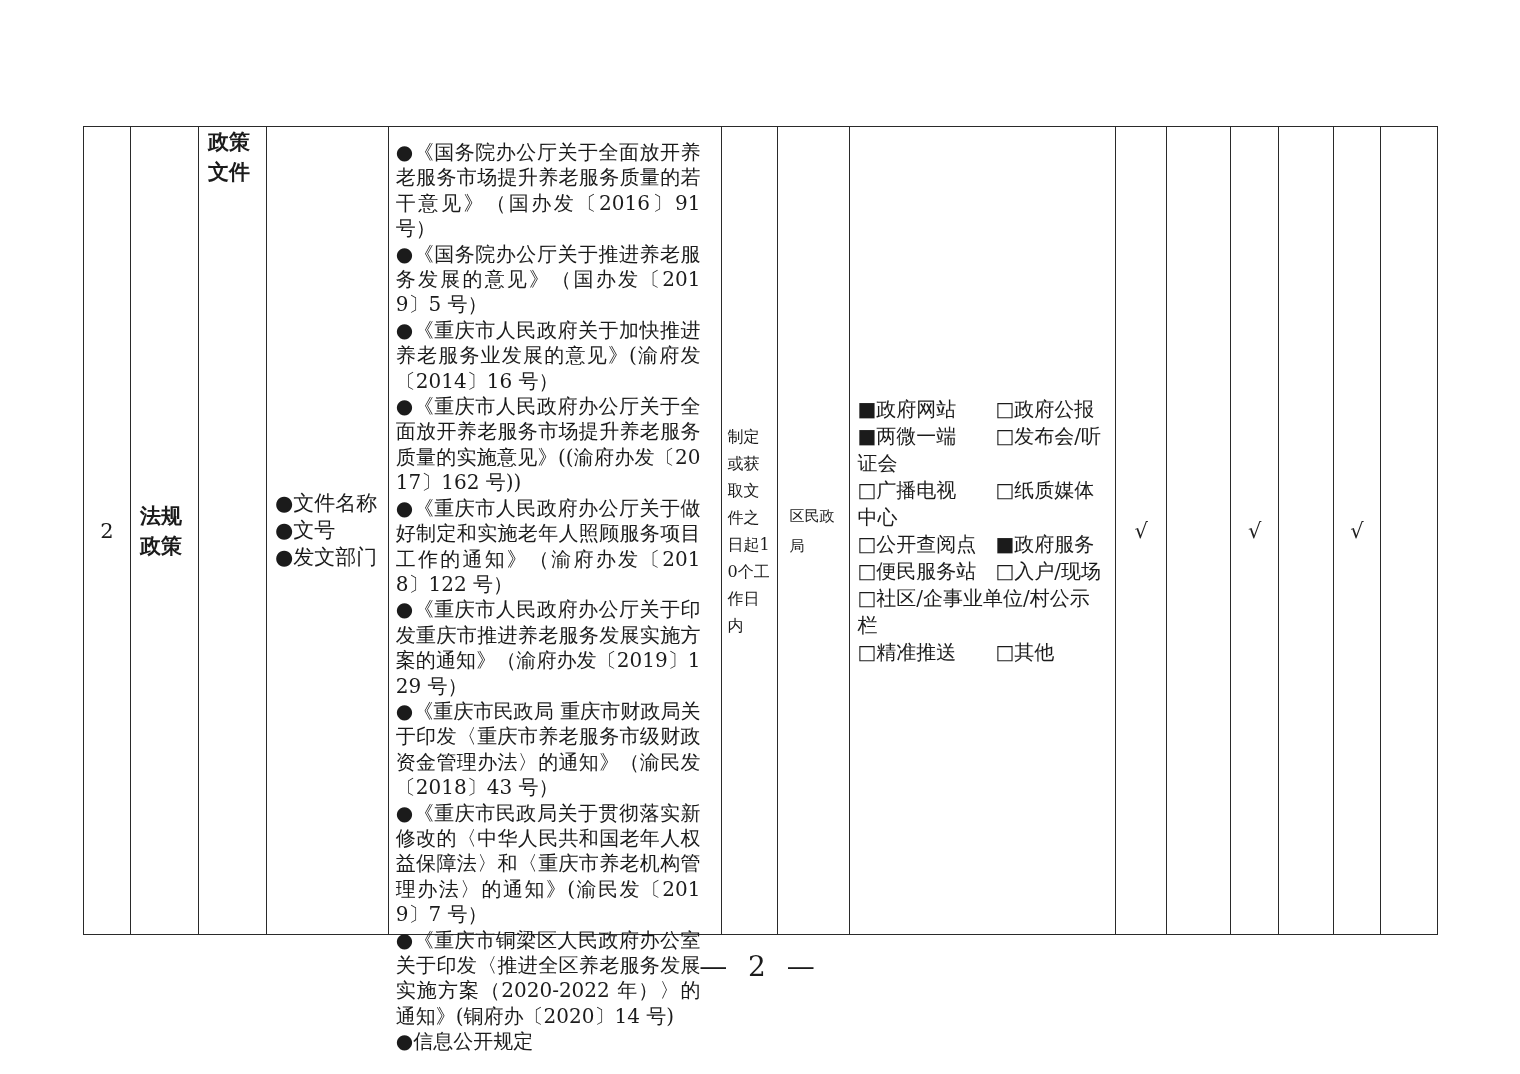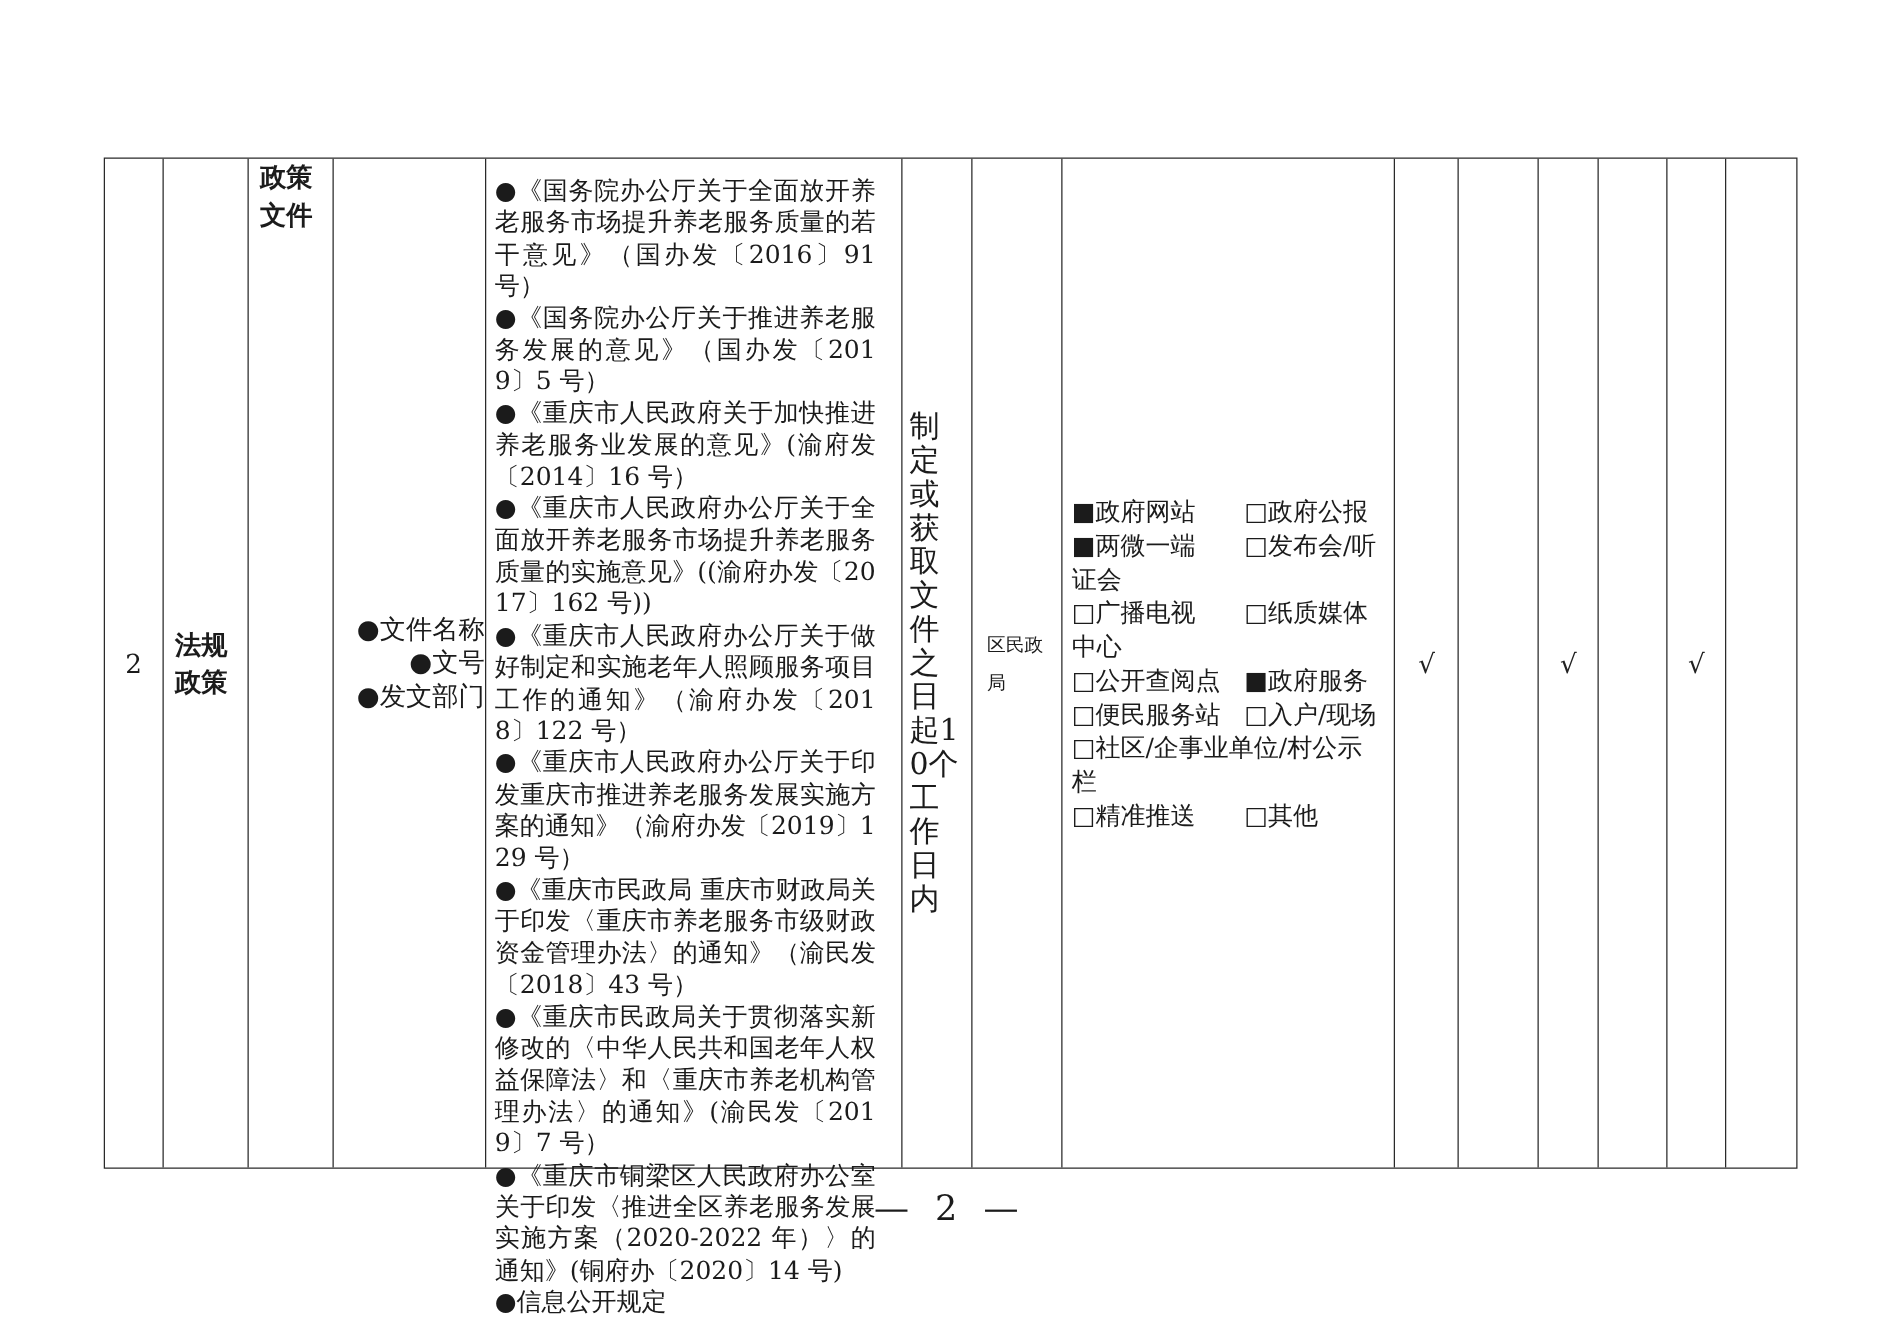--- a/index.html
+++ b/index.html
@@ -27,29 +27,29 @@
     height:100%;
     display:flex;
     flex-direction:column;
     font-size:21px;
     line-height:30px;
   }
   .cell:last-child{border-right:none;}
   .c1{width:47px;align-items:center;justify-content:center;}
   .c2{width:68px;align-items:center;justify-content:center;padding:0 9px;text-align:left;word-break:break-all;font-weight:bold;}
   .c3{width:68px;align-items:center;justify-content:flex-start;padding:0 9px;text-align:left;word-break:break-all;font-weight:bold;}
-  .c4{width:122px;justify-content:center;padding-left:8px;text-align:right;}
+  .c4{width:122px;justify-content:center;padding-left:8px;}
   .c4 .field-item{white-space:nowrap;line-height:27px;}
   .c5{width:333px;justify-content:flex-start;padding:13px 20px 4px 7px;}
   .c5 .doc-item{
     font-size:20px;line-height:25.4px;
     text-align:justify;text-align-last:left;
     word-break:break-all;
   }
-  .c6{width:56px;justify-content:center;padding:0 4px 0 6px;font-size:24px;line-height:27px;word-break:break-all;}
+  .c6{width:56px;justify-content:center;padding:0 4px 0 6px;font-size:16px;line-height:27px;word-break:break-all;}
   .c7{width:73px;justify-content:center;padding:0 12px;font-size:15px;line-height:30px;word-break:break-all;}
   .c8{width:266px;justify-content:center;padding:0 5px 0 7px;}
   .ch-line{display:flex;white-space:nowrap;font-size:20px;line-height:27px;}
   .ch-l{min-width:138px;display:inline-block;}
   .ch-r{display:inline-block;}
   .check-col{align-items:center;justify-content:center;font-size:21px;color:#222;}
   .c9{width:51px;}  .c10{width:64px;}
   .c11{width:48px;} .c12{width:55px;}
   .c13{width:47px;} .c14{width:56px;}
   .footer-pagenum{

